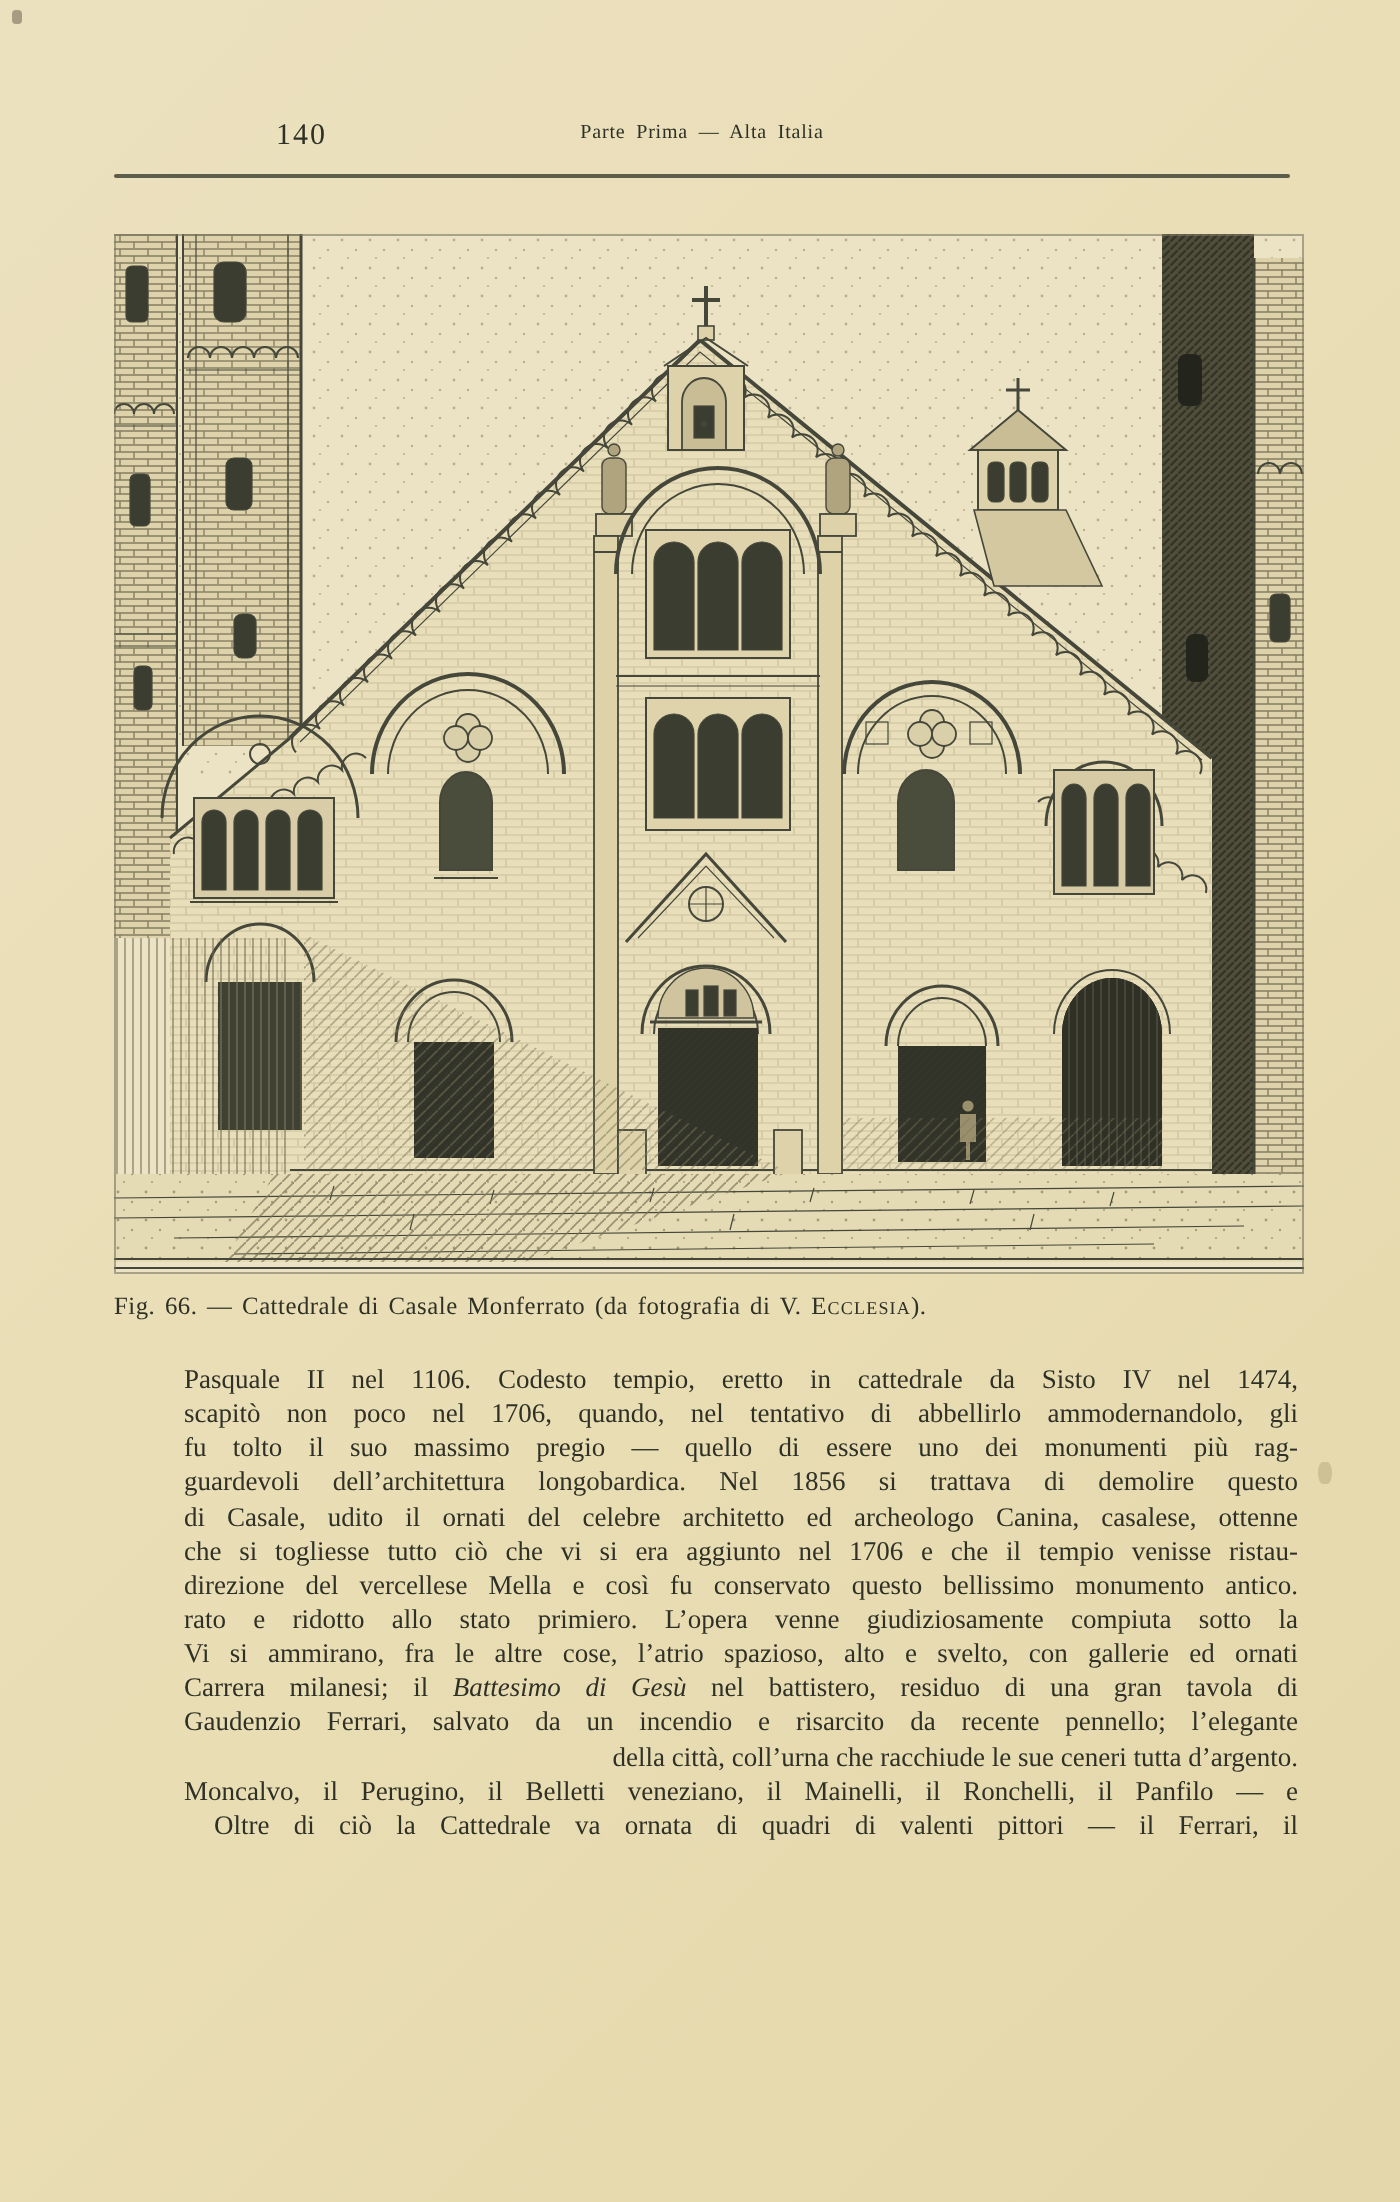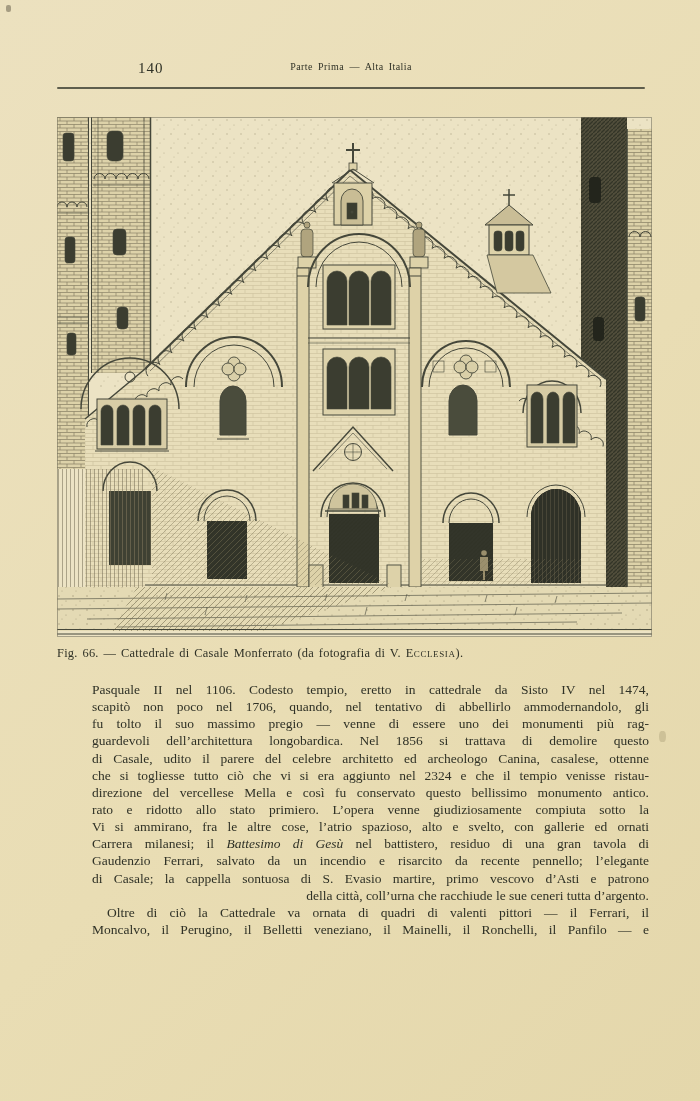--- a/index.html
+++ b/index.html
@@ -299,28 +299,27 @@
 </svg>
 </div>
 
 <div class="caption">
   <span>Fig. 66. — Cattedrale di Casale Monferrato (da fotografia di V. </span><span class="sc">Ecclesia</span><span>).</span>
 </div>
 
 <div id="body-text">
     <div class="line just"><span>Pasquale II nel 1106. Codesto tempio, eretto in cattedrale da Sisto IV nel 1474,</span></div>
     <div class="line just"><span>scapitò non poco nel 1706, quando, nel tentativo di abbellirlo ammodernandolo, gli</span></div>
-    <div class="line just"><span>fu tolto il suo massimo pregio — venne di essere uno dei monumenti più rag-</span></div>
+    <div class="line just"><span>fu tolto il suo massimo pregio — quello di essere uno dei monumenti più rag-</span></div>
     <div class="line just"><span>guardevoli dell’architettura longobardica. Nel 1856 si trattava di demolire questo</span></div>
-    <div class="line just"><span>di Casale, udito il parere del celebre architetto ed archeologo Canina, casalese, ottenne</span></div>
-    <div class="line just"><span>che si togliesse tutto ciò che vi si era aggiunto nel 2324 e che il tempio venisse ristau-</span></div>
+    <div class="line just"><span>di Casale, udito il ornati del celebre architetto ed archeologo Canina, casalese, ottenne</span></div>
+    <div class="line just"><span>che si togliesse tutto ciò che vi si era aggiunto nel 1706 e che il tempio venisse ristau-</span></div>
     <div class="line just"><span>direzione del vercellese Mella e così fu conservato questo bellissimo monumento antico.</span></div>
     <div class="line just"><span>rato e ridotto allo stato primiero. L’opera venne giudiziosamente compiuta sotto la</span></div>
     <div class="line just"><span>Vi si ammirano, fra le altre cose, l’atrio spazioso, alto e svelto, con gallerie ed ornati</span></div>
     <div class="line just"><span>Carrera milanesi; il </span><span class="em">Battesimo di Gesù</span><span> nel battistero, residuo di una gran tavola di</span></div>
     <div class="line just"><span>Gaudenzio Ferrari, salvato da un incendio e risarcito da recente pennello; l’elegante</span></div>
-    <div class="line just"><span>di Casale; la cappella sontuosa di S. Evasio martire, primo vescovo d’Asti e patrono</span></div>
     <div class="line"><span>della città, coll’urna che racchiude le sue ceneri tutta d’argento.</span></div>
+    <div class="line just"><span>Moncalvo, il Perugino, il Belletti veneziano, il Mainelli, il Ronchelli, il Panfilo — e</span></div>
     <div class="line just indent"><span>Oltre di ciò la Cattedrale va ornata di quadri di valenti pittori — il Ferrari, il</span></div>
-    <div class="line just"><span>Moncalvo, il Perugino, il Belletti veneziano, il Mainelli, il Ronchelli, il Panfilo — e</span></div>
   </div>
 
 <div class="margin-artifact"></div>
 
 </body></html>

